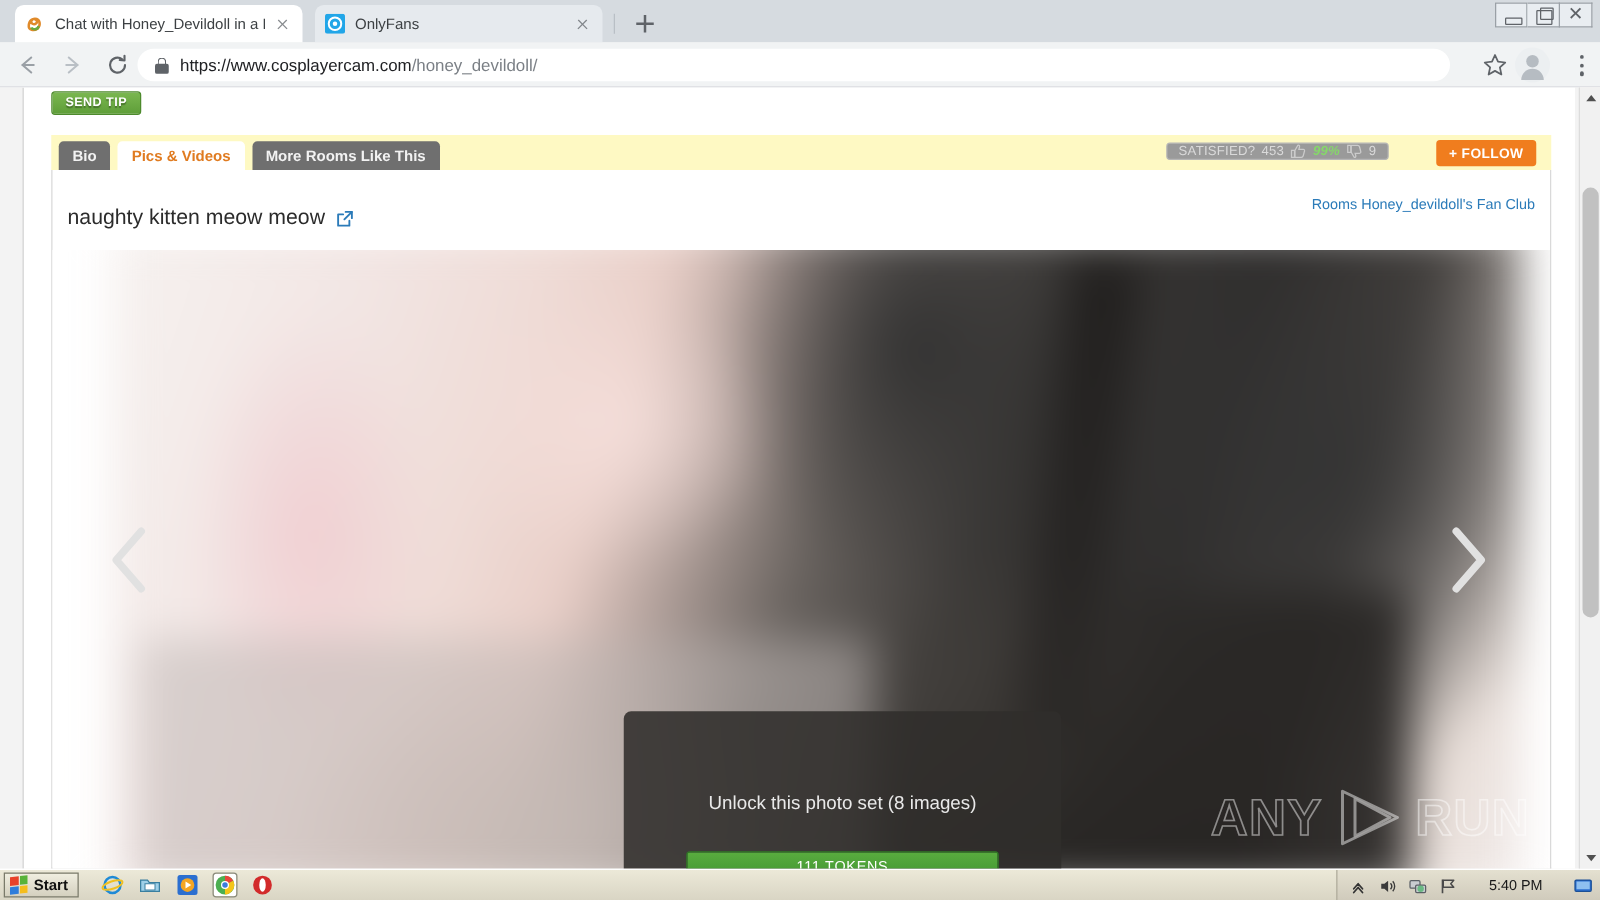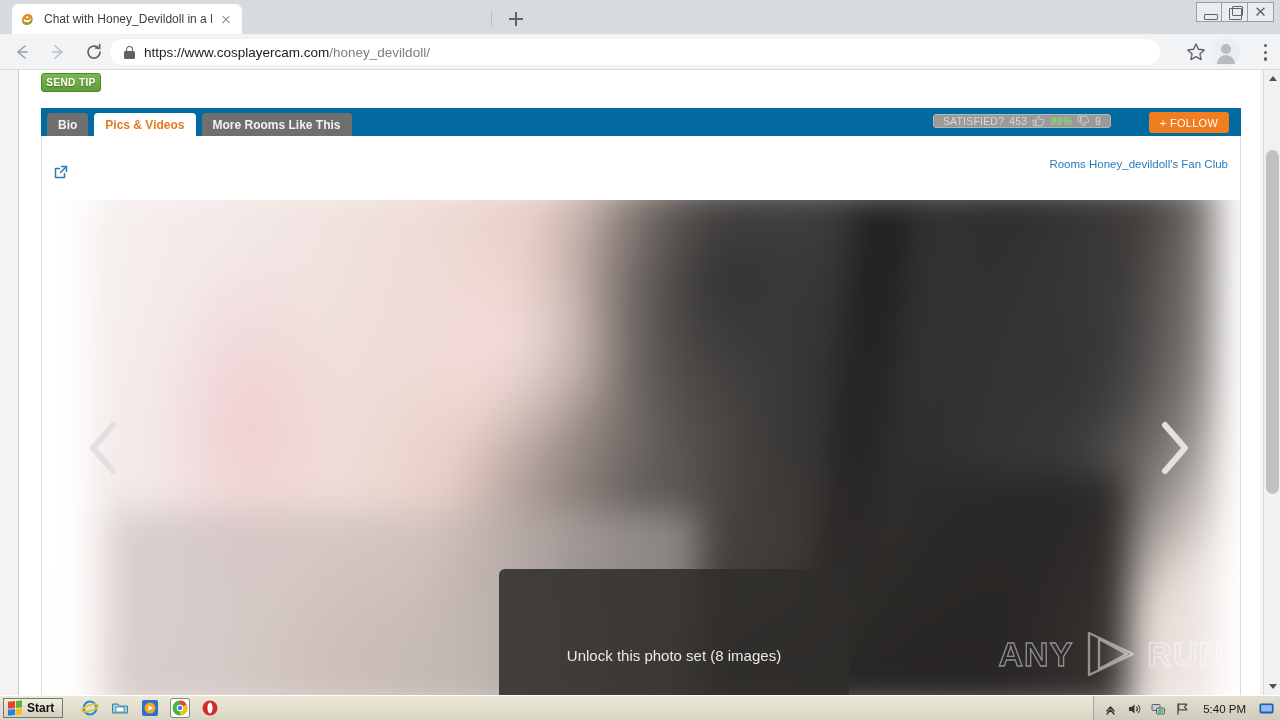--- a/index.html
+++ b/index.html
@@ -92,31 +92,31 @@
       border-radius:9px 9px 0 0; background:#b6bcc2; }
   .kebab { position:absolute; right:12px; top:10px; width:4px; height:18px; }
   .kebab i { display:block; width:3.4px; height:3.4px; border-radius:50%; background:#5f6368; margin-bottom:3.2px;}
 
   
   .viewport { position:absolute; left:0; top:70px; width:1280px; height:625px; background:#f3f3f3; overflow:hidden; }
   .page { position:absolute; left:18px; top:0; width:1242px; height:625px; background:#fff;
           border-left:1px solid #cfcfcf; }
 
   .sendtip {
-    position:absolute; left:22px; top:3px; width:60px; height:19px;
+    position:absolute; left:22px; top:3px; width:72px; height:19px;
     background: linear-gradient(#7ab750, #5f9e39);
     border:1px solid #4d8a2c; border-radius:3px;
     color:#fff; font-size:10px; font-weight:bold; letter-spacing:.4px;
     display:flex; align-items:center; justify-content:center;
     text-shadow: 0 1px 1px rgba(0,0,0,.35);
   }
 
   .tabbar {
     position:absolute; left:22px; top:38px; width:1200px; height:28px;
-    background:#0369a1;
+    background:#fef9c3;
     display:flex; align-items:flex-end;
   }
   .ptab {
     height:23px; margin-left:6px; padding:0 11px;
     border-radius:4px 4px 0 0;
     display:flex; align-items:center;
     font-size:12px; font-weight:bold;
     background:#6f6f6f; color:#ffffff;
   }
   .ptab.active { background:#ffffff; color:#e07b20; }
@@ -129,20 +129,21 @@
     font-size:10.5px; color:#dadada; letter-spacing:.2px;
   }
   .satisfied .pct { color:#86d76a; font-weight:bold;font-style:italic; }
   .thumbsup, .thumbsdown { width:13px; height:12px; opacity:.8; }
 
   .followbtn {
     position:absolute; right:12px; top:4px; width:80px; height:21px;
     background:#f07d1e; border-radius:3px; color:#fff;
     font-size:11px; display:flex; align-items:center; justify-content:center;
     letter-spacing:.3px;
+    font-weight:bold;
   }
 
   .content { position:absolute; left:22px; top:66px; width:1200px; height:559px; background:#fff;
              border:1px solid #d9d9d9; border-top:none; }
 
   .settitle {
     position:absolute; left:12px; top:28px;
     font-size:17px; color:#2b2b2b; display:flex; align-items:center; gap:9px;
   }
   .extlink { width:14px; height:14px; position:relative; }
@@ -206,21 +207,21 @@
     border:1px solid #2f7a25;
     color:#fff; font-size:11.5px; letter-spacing:.6px;
     display:flex; align-items:center; justify-content:center;
   }
 
   .watermark {
     position:absolute; right:16px; bottom:16px;
     display:flex; align-items:center; gap:6px;
     opacity:.55;
   }
-  .wm-text { font-size:34px; font-weight:bold; color:transparent;
+  .wm-text { font-size:41px; font-weight:bold; color:transparent;
     -webkit-text-stroke:1.3px rgba(255,255,255,.85); letter-spacing:1px; }
   .wm-logo { width:62px; height:50px; }
 
   
   .vscroll { position:absolute; right:0; top:70px; width:17px; height:625px; background:#f1f1f1;
      border-left:1px solid #dcdcdc; }
   .vs-arrow { position:absolute; left:0; width:17px; height:17px; background:#f1f1f1; }
   .vs-arrow.up { top:0; } .vs-arrow.down { bottom:0; }
   .vs-arrow i { position:absolute; left:4.5px; top:6px; width:0; height:0;
       border-left:4px solid transparent; border-right:4px solid transparent; }
@@ -251,40 +252,51 @@
   .ql { width:18px; height:18px; position:relative; border-radius:2px; }
   .ql.active { outline:1px solid #8a8a7a; background:#fff; }
 
   .tray {
     position:absolute; right:0; top:0; height:25px;
     display:flex; align-items:center; gap:9px; padding:0 6px 0 9px;
     background: linear-gradient(#0f8ae0, #0a6fc0);
   }
   .tray { background: linear-gradient(#e4e0d0, #cfcabb); border-left:1px solid #aca898; }
   .tray-icon { width:15px; height:14px; position:relative; }
-  .clock { font-size:11.5px; color:#1a1a1a; margin:0 4px; }
+  .clock { font-size:11.5px; color:#1a1a1a; margin:0 16px; }
 </style>
 </head>
 <body>
 
 <div class="browser">
 
   <div class="tabstrip">
 
     <div class="tab active" style="left:12px; width:230px;">
       <span class="tab-fav">
         <svg width="16" height="16" viewBox="0 0 16 16">
           <path d="M3 10 C3 5, 7 3, 9 5 C11 7, 8 9, 6 8 C4 7, 5 4, 8 4 C12 4, 13 9, 10 12 C7 14, 3 13, 3 10 Z" fill="none" stroke="#e08a2a" stroke-width="2"></path>
           <path d="M5 11 C6 13, 10 13, 11 10" fill="none" stroke="#6aa83c" stroke-width="2"></path>
         </svg>
       </span>
       <span class="tab-title">Chat with Honey_Devildoll in a Live /</span>
       <span class="tab-close"></span>
     </div>
 
+    <div class="tab inactive" style="left:252px; width:230px;">
+      <span class="tab-fav">
+        <svg width="16" height="16" viewBox="0 0 16 16">
+          <rect width="16" height="16" rx="2" fill="#22a6e8"></rect>
+          <circle cx="8" cy="8" r="5" fill="none" stroke="#ffffff" stroke-width="1.6"></circle>
+          <circle cx="8" cy="8" r="1.8" fill="#ffffff"></circle>
+        </svg>
+      </span>
+      <span class="tab-title">OnlyFans</span>
+      <span class="tab-close"></span>
+    </div>
 
     <div class="tab-sep" style="left:491px;"></div>
 
     <div class="newtab" style="left:504px;"></div>
 
     <div class="winbtns">
       <div class="winbtn wb-min"></div>
       <div class="winbtn wb-max"></div>
       <div class="winbtn wb-close">✕</div>
     </div>
@@ -360,20 +372,21 @@
           </span>
           <span>9</span>
         </div>
 
         <div class="followbtn">+ FOLLOW</div>
       </div>
 
       <div class="content">
 
         <div class="settitle">
+          <span>naughty kitten meow meow</span>
           <span class="extlink">
             <svg width="14" height="14" viewBox="0 0 14 14">
               <path d="M7.5 1.5 H12.5 V6.5" fill="none" stroke="#2b7bb9" stroke-width="1.5" stroke-linecap="round" stroke-linejoin="round"></path>
               <path d="M12.5 1.5 L6.5 7.5" fill="none" stroke="#2b7bb9" stroke-width="1.5" stroke-linecap="round"></path>
               <path d="M10.5 8.5 V12.5 H1.5 V3.5 H5.5" fill="none" stroke="#2b7bb9" stroke-width="1.5" stroke-linecap="round" stroke-linejoin="round"></path>
             </svg>
           </span>
         </div>
 
         <div class="fanclub">Rooms Honey_devildoll's Fan Club</div>
@@ -391,20 +404,21 @@
               </svg>
           </div>
           <div class="chev right">
             <svg width="46" height="62" viewBox="0 0 46 62">
                 <path d="M15 8 L35 31 L15 54" fill="none" stroke="#e1e1e1" stroke-width="6" stroke-linecap="round" stroke-linejoin="round"></path>
               </svg>
           </div>
 
           <div class="unlockbox">
             <div class="unlocktext">Unlock this photo set (8 images)</div>
+            <div class="tokensbtn">111 TOKENS</div>
           </div>
 
           <div class="watermark">
             <span class="wm-text">ANY</span>
             <span class="wm-logo">
               <svg width="62" height="50" viewBox="0 0 62 50">
                 <path d="M10 4 L10 46 L54 25 Z" fill="none" stroke="rgba(255,255,255,.85)" stroke-width="2.4" stroke-linejoin="round"></path>
                 <path d="M20 10 L20 40 L48 25 Z" fill="none" stroke="rgba(255,255,255,.85)" stroke-width="2.4" stroke-linejoin="round"></path>
               </svg>
             </span>

